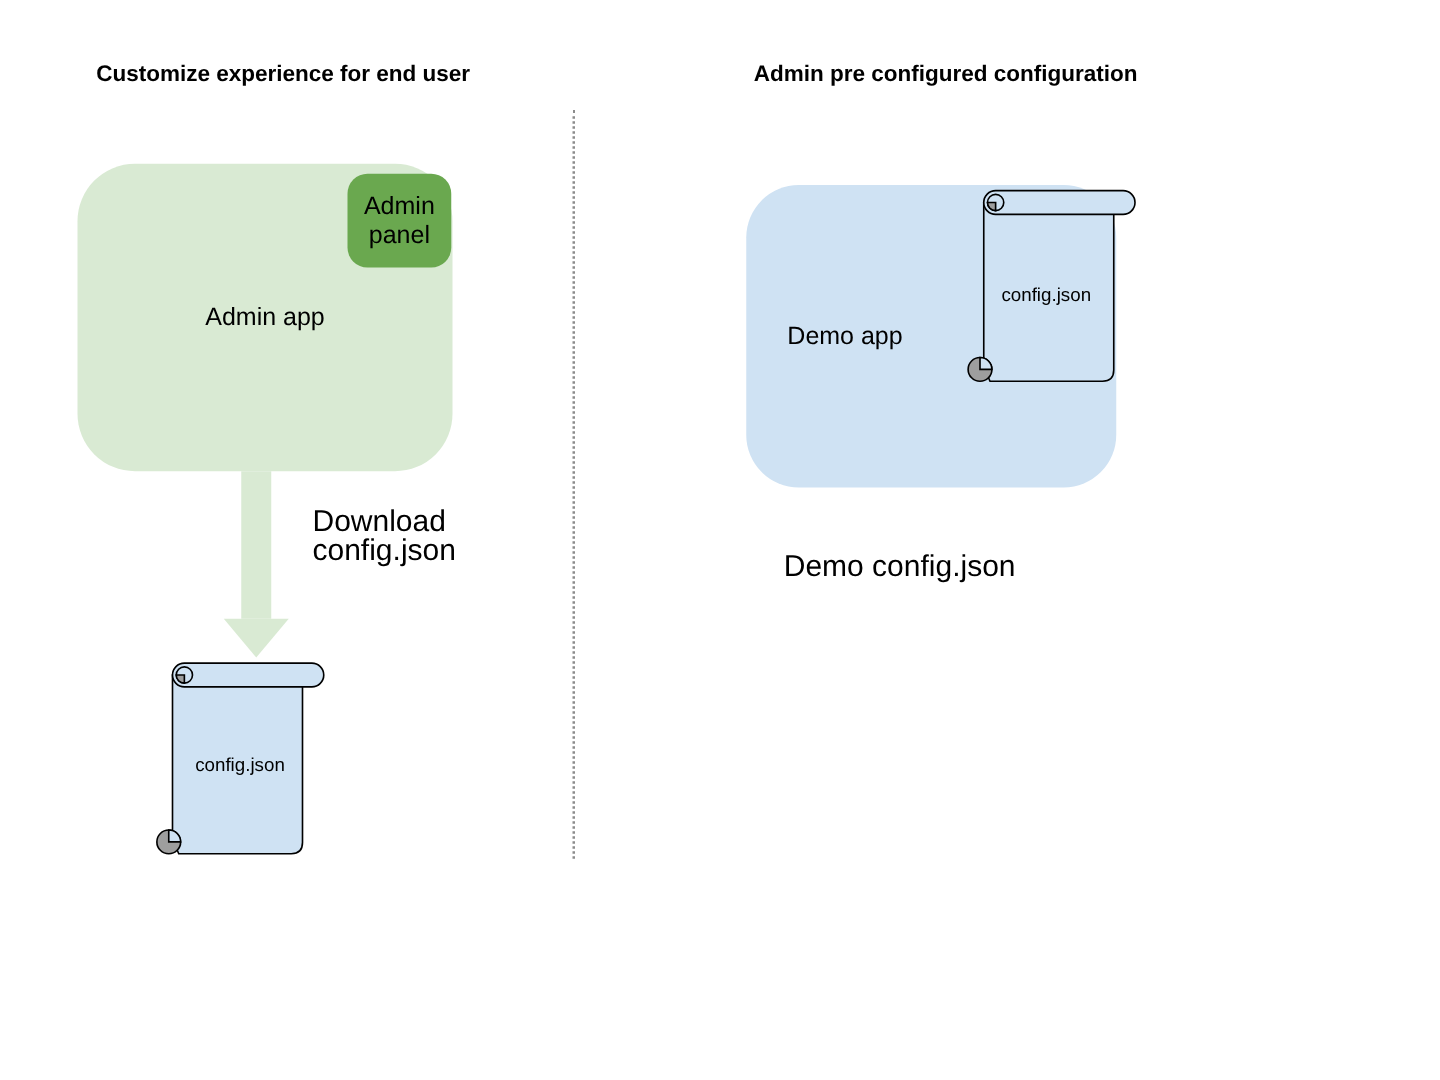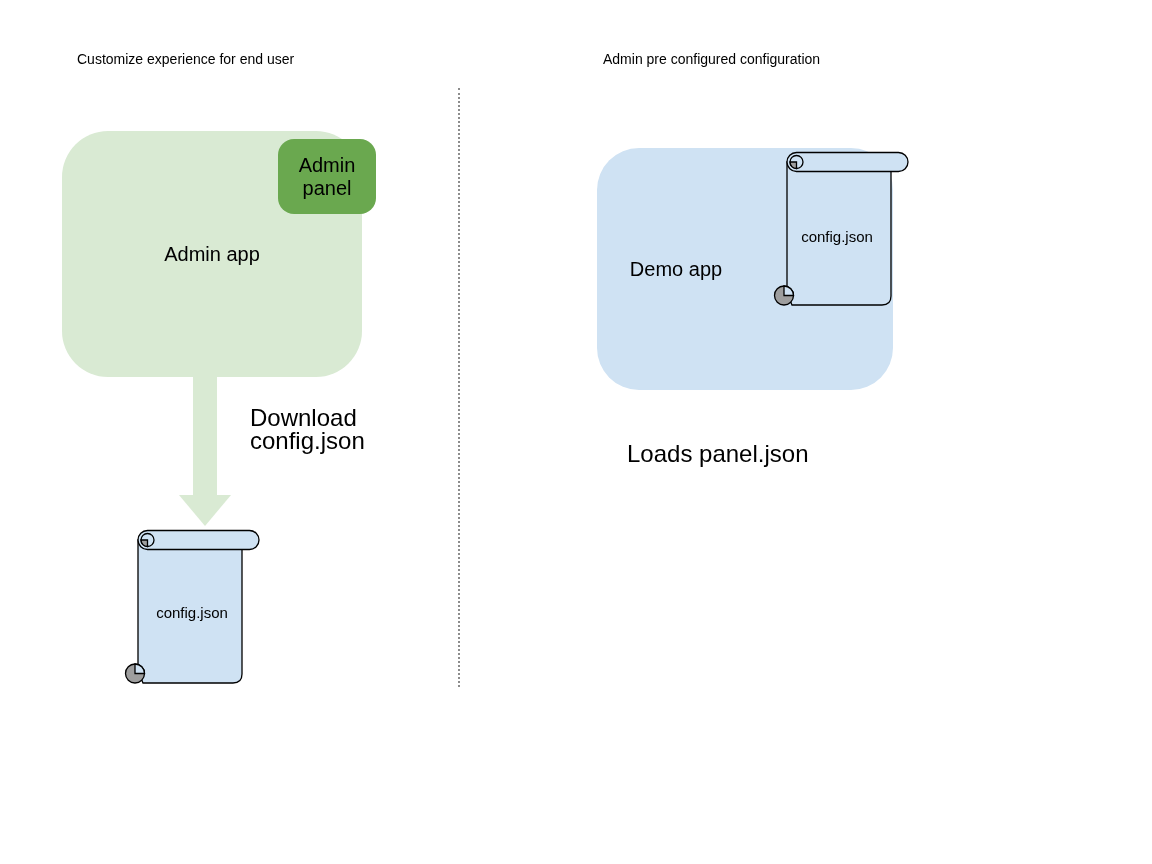--- a/index.html
+++ b/index.html
@@ -2,37 +2,37 @@
 <html style="--admin-app-fill: #d9ead3; --admin-panel-fill: #6aa84f; --arrow-fill: #d9ead3; --demo-app-fill: #cfe2f3; --scroll-fill: #cfe2f3; --scroll-curl-gray: #9e9e9e; --divider-gray: #8c8c8c; --text-black: #000000;"><head>
 <meta charset="utf-8">
 <style>
   html,body{margin:0;padding:0;background:#ffffff;}
   body{
     width:1152px;height:864px;position:relative;overflow:hidden;
     font-family:"Liberation Sans","DejaVu Sans",sans-serif;
     color:var(--text-black,#000);
   }
   .abs{position:absolute;}
-  .title{font-size:14px;line-height:20px;color:var(--text-black,#000);}
+  .title{font-size:18px;line-height:20px;color:var(--text-black,#000);font-weight:bold;}
   .shape-label{font-size:20px;line-height:24px;text-align:center;}
   .caption{font-size:24px;line-height:22.5px;white-space:pre-line;}
   .file-label{font-size:15px;line-height:18px;text-align:center;}
 
   #divider{
     left:458px;top:88px;height:599px;width:0;
     border-left:2px dotted var(--divider-gray,#8c8c8c);
   }
 
   #admin-app-box{
     left:62px;top:131px;width:300px;height:246px;border-radius:46px;
     background:var(--admin-app-fill,#d9ead3);
   }
   #admin-app-label{left:62px;top:242px;width:300px;}
   #admin-panel-box{
-    left:278px;top:139px;width:98px;height:75px;border-radius:16px;
+    left:278px;top:139px;width:83px;height:75px;border-radius:16px;
     background:var(--admin-panel-fill,#6aa84f);
     display:flex;align-items:center;justify-content:center;
   }
   #admin-panel-label{font-size:20px;line-height:23px;text-align:center;}
 
   #arrow-shaft{
     left:193px;top:377px;width:24px;height:118px;
     background:var(--arrow-fill,#d9ead3);
   }
   #arrow-head{
@@ -94,13 +94,13 @@
 <svg id="scroll-right" class="abs scroll-svg" width="140" height="158" viewBox="0 0 140 158">
   <path class="scroll-fill" d="M16,11 H120 V145 Q120,154 111,154 H21 L16,142 Z"></path>
   <circle class="scroll-gray" cx="13" cy="144.5" r="9.5"></circle>
   <path class="scroll-fill" d="M13,144.5 L13,135 A9.5,9.5 0 0 1 22.5,144.5 Z"></path>
   <rect class="scroll-fill" x="16" y="1.5" width="121" height="19" rx="9.5"></rect>
   <circle class="scroll-fill" cx="25.5" cy="11" r="6.5"></circle>
   <path class="scroll-gray" d="M25.5,11 L25.5,17.5 A6.5,6.5 0 0 1 19,11 Z"></path>
 </svg>
 <div id="scroll-right-label" class="abs file-label">config.json</div>
 
-<div id="loads-caption" class="abs caption">Loads panel.json</div>
+<div id="loads-caption" class="abs caption">Demo config.json</div>
 
 </body></html>

